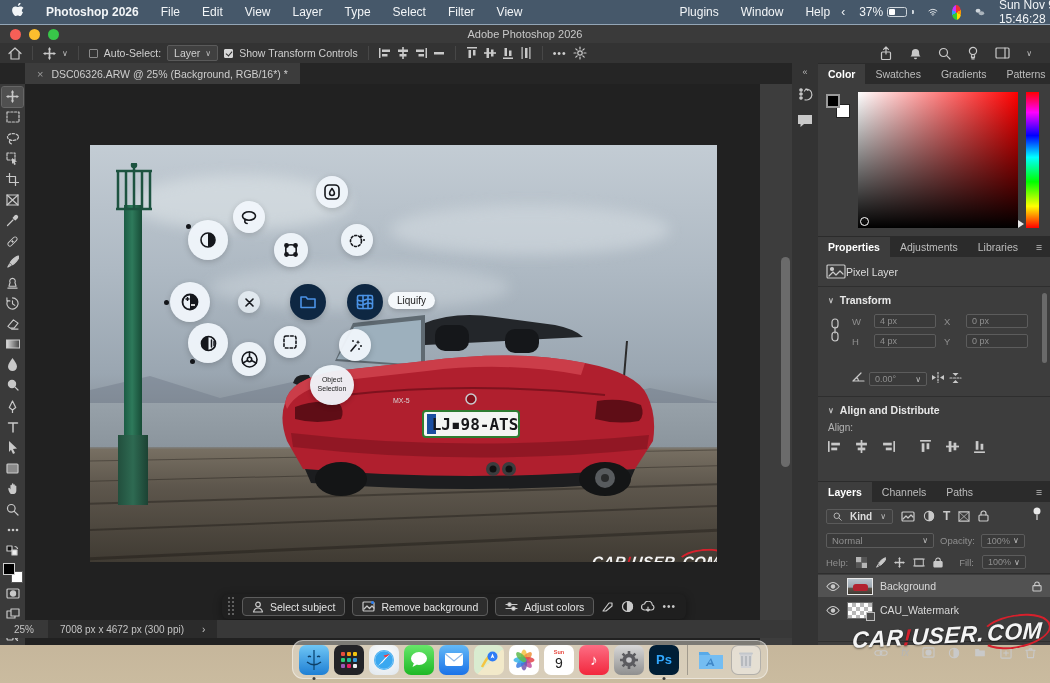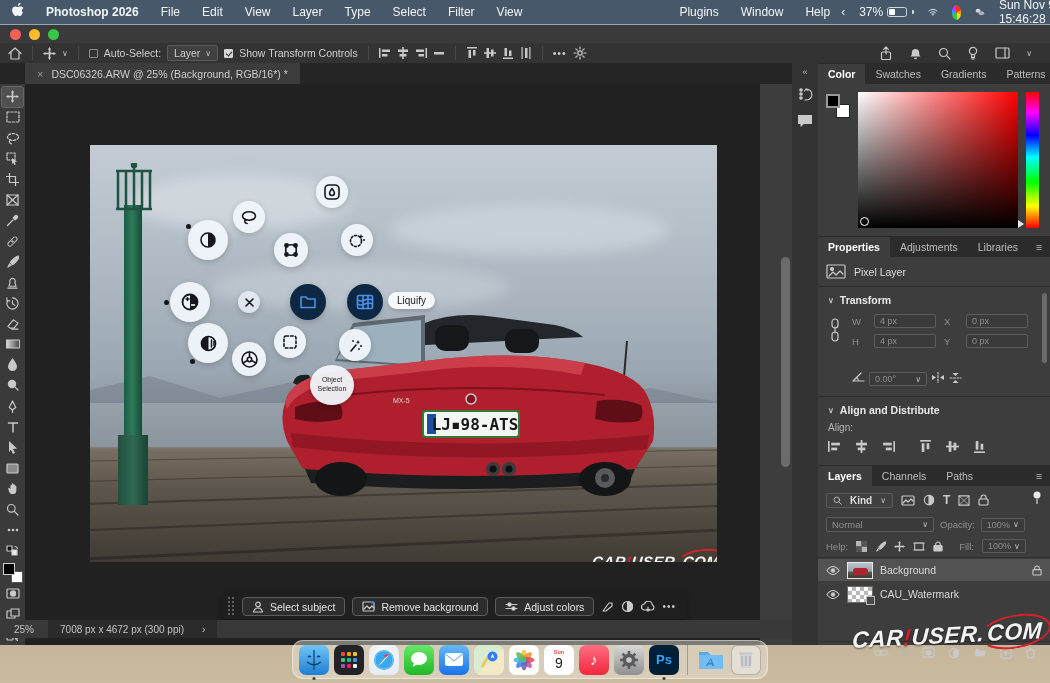--- a/index.html
+++ b/index.html
@@ -194,20 +194,21 @@
   </div>
 
   <div class="abs ps-window">
 
     <div class="abs titlebar" style="width:100%">
       <div class="traffic">
         <span class="tl" style="background:#f65f57"></span>
         <span class="tl" style="background:#fbbd2e"></span>
         <span class="tl" style="background:#38c649"></span>
       </div>
+      <div class="win-title">Adobe Photoshop 2026</div>
     </div>
 
     <div class="abs optionsbar">
       <span class="icon-btn">
         <svg class="g" width="14" height="13" viewBox="0 0 14 13">
             <path d="M1 6.5L7 1l6 5.5M3 5.5V12h8V5.5"></path>
           </svg>
         </span>
       <span class="opt-sep"></span>
       <span class="icon-btn">
@@ -764,21 +765,21 @@
         <span class="abs" style="left:200px; top:136px; width:0; height:0; border-top:4px solid transparent; border-bottom:4px solid transparent; border-left:6px solid #e8e8e8"></span>
       </div>
 
       <div class="abs" style="left:0; top:173px; width:100%">
         <div class="ptabs">
           <div class="ptab active">Properties</div>
           <div class="ptab">Adjustments</div>
           <div class="ptab">Libraries</div>
           <div class="ptab-menu">≡</div>
         </div>
-        <div style="display:flex; align-items:center; gap:8px; padding:7px 8px">
+        <div style="display:flex; align-items:center; padding:7px 8px">
           <svg class="g" width="20" height="15" viewBox="0 0 20 15">
               <rect x="1" y="1" width="18" height="13" rx="1"></rect>
               <circle cx="6" cy="5" r="1.5" fill="#c9c9c9"></circle>
               <path d="M3 12l4-4 3 3 4-4 3 3"></path>
             </svg>
           <span style="color:#ddd; font-size:10.5px">Pixel Layer</span>
         </div>
         <div style="height:1px; background:#2e2e2e"></div>
         <div style="padding:7px 10px 0" class="sec-title">
           <span class="carat">∨</span>
@@ -853,21 +854,21 @@
           <svg class="gf" width="13" height="13" viewBox="0 0 12 12">
               <rect x="1" y="10.5" width="10" height="1.5"></rect>
               <rect x="2.5" y="1" width="2.5" height="8"></rect>
               <rect x="7" y="3.5" width="2.5" height="5.5"></rect>
             </svg>
         </div>
 
       </div>
       <div class="pscroll" style="top:230px; height:70px"></div>
 
-      <div class="abs" style="left:0; top:402px; width:100%; height:164px">
+      <div class="abs" style="left:0; top:418px; width:100%; height:164px">
         <div class="ptabs">
           <div class="ptab active">Layers</div>
           <div class="ptab">Channels</div>
           <div class="ptab">Paths</div>
           <div class="ptab-menu">≡</div>
         </div>
         <div style="display:flex; align-items:center; gap:8px; padding:5px 8px">
           <span class="dd" style="font-size:10px; color:#ddd; gap:8px">
             <svg class="g" width="9" height="9" viewBox="0 0 13 13">
                 <circle cx="5.5" cy="5.5" r="4"></circle>

